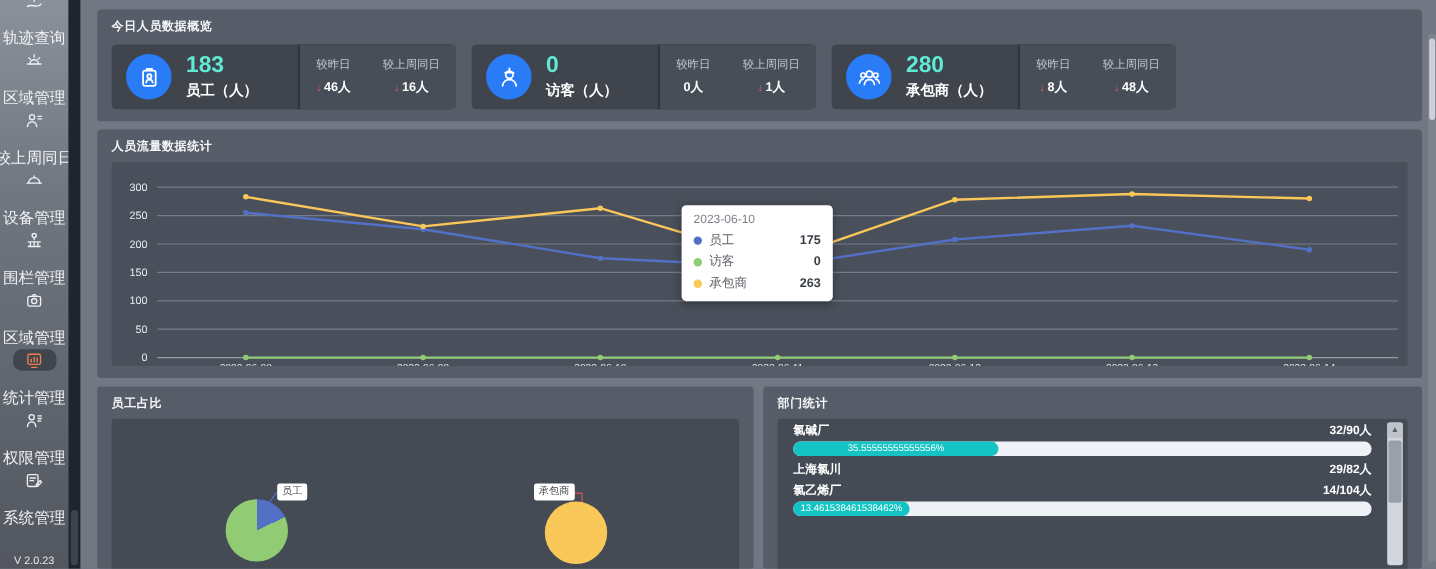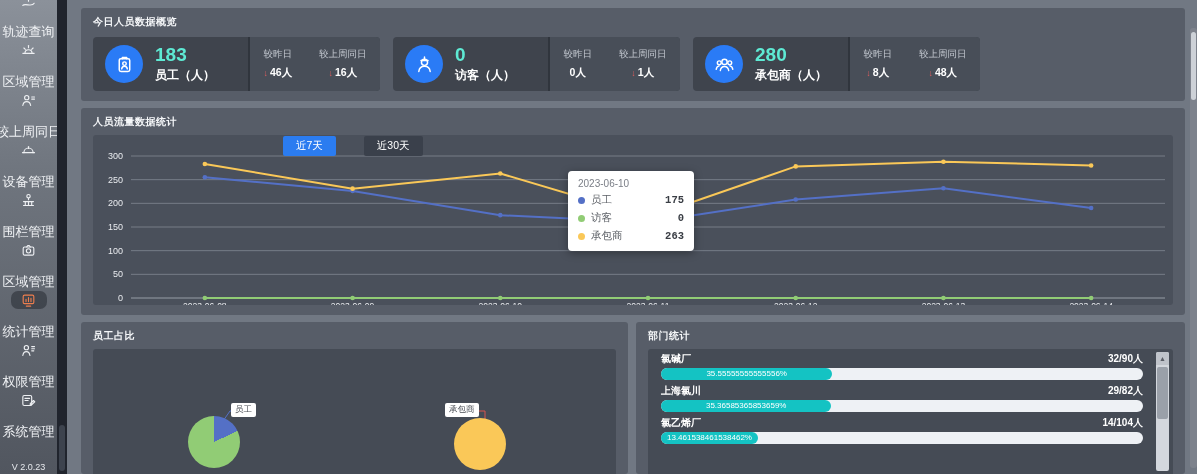--- a/index.html
+++ b/index.html
@@ -52,21 +52,21 @@
   .tab { font-size:10.5px; padding:3px 13px; border-radius:2px; color:#fff; cursor:pointer; white-space:nowrap; }
   .tab.active { background:#2b7cf0; }
   .tab:not(.active) { background:#3a404b; }
   #flow-chart { position:absolute; inset:0; width:100%; height:100%; }
 
   .tooltip { position:absolute; left:475px; top:36px; width:126px; background:#fff; border-radius:4px;
              box-shadow:0 2px 8px rgba(0,0,0,.35); padding:7px 10px 8px; z-index:4; }
   .tt-title { color:#7a7e86; font-size:10px; margin-bottom:4px; }
   .tt-row { display:flex; align-items:center; font-size:10.5px; color:#5d6167; margin-top:4px; }
   .tt-dot { width:7px; height:7px; border-radius:50%; margin-right:6px; flex:0 0 7px; }
-  .tt-val { margin-left:auto; font-weight:bold; color:#3a3e45;font-family:Liberation Mono, monospace; }
+  .tt-val { margin-left:auto; font-weight:bold; color:#3a3e45; }
 
   
   .bottom-row { display:flex; gap:8px; flex:1; min-height:0; }
   .bottom-row .panel { padding-bottom:0; display:flex; flex-direction:column; }
   .pie-panel { width:547px; flex:0 0 547px; }
   .dept-panel { flex:1; min-width:0;padding-left:12px; }
 
   .pie-box { margin-top:6px; background:#454b55; border-radius:3px 3px 0 0; flex:1; min-height:0; position:relative; overflow:hidden; }
   .pie { position:absolute; width:52px; height:52px; border-radius:50%; }
   .pie-label { position:absolute; background:#fff; color:#4a4e55; font-size:8.5px; padding:1px 4px; border-radius:2px; white-space:nowrap; z-index:2; }
@@ -276,24 +276,20 @@
        <div class="cmp-value"><span class="arr">↓</span>48人</div>
      </div>
             </div>
           </article>
         </div>
     </section>
 
     <section class="panel flow">
       <div class="panel-title">人员流量数据统计</div>
       <div class="chart-box">
-        <div class="tabs" id="tabs">
-            <div class="tab active">近7天</div>
-            <div class="tab">近30天</div>
-          </div>
         <svg id="flow-chart" viewBox="0 0 1080 170" preserveAspectRatio="none">
             <line x1="38" y1="163" x2="1072" y2="163" stroke="#9aa1ab" stroke-width="1" opacity="0.95"></line>
             <text x="30" y="166" text-anchor="end" font-size="9" fill="#e9ebef">0</text>
             <line x1="38" y1="139.33333333333334" x2="1072" y2="139.33333333333334" stroke="#9aa1ab" stroke-width="1" opacity="0.55"></line>
             <text x="30" y="142.33333333333334" text-anchor="end" font-size="9" fill="#e9ebef">50</text>
             <line x1="38" y1="115.66666666666667" x2="1072" y2="115.66666666666667" stroke="#9aa1ab" stroke-width="1" opacity="0.55"></line>
             <text x="30" y="118.66666666666667" text-anchor="end" font-size="9" fill="#e9ebef">100</text>
             <line x1="38" y1="92" x2="1072" y2="92" stroke="#9aa1ab" stroke-width="1" opacity="0.55"></line>
             <text x="30" y="95" text-anchor="end" font-size="9" fill="#e9ebef">150</text>
             <line x1="38" y1="68.33333333333334" x2="1072" y2="68.33333333333334" stroke="#9aa1ab" stroke-width="1" opacity="0.55"></line>
@@ -380,23 +376,20 @@
      </div>
      <div class="dept-track">
        <div class="dept-fill" style="width:35.55555555555556%">35.55555555555556%</div>
      </div>
               </div>
               <div class="dept-row">
                 <div class="dept-head">
        <span>上海氯川</span>
        <span>29/82人</span>
      </div>
-     <div class="dept-track">
-       <div class="dept-fill" style="width:35.36585365853659%">35.36585365853659%</div>
-     </div>
               </div>
               <div class="dept-row">
                 <div class="dept-head">
        <span>氯乙烯厂</span>
        <span>14/104人</span>
      </div>
      <div class="dept-track">
        <div class="dept-fill" style="width:13.461538461538462%">13.461538461538462%</div>
      </div>
               </div>

